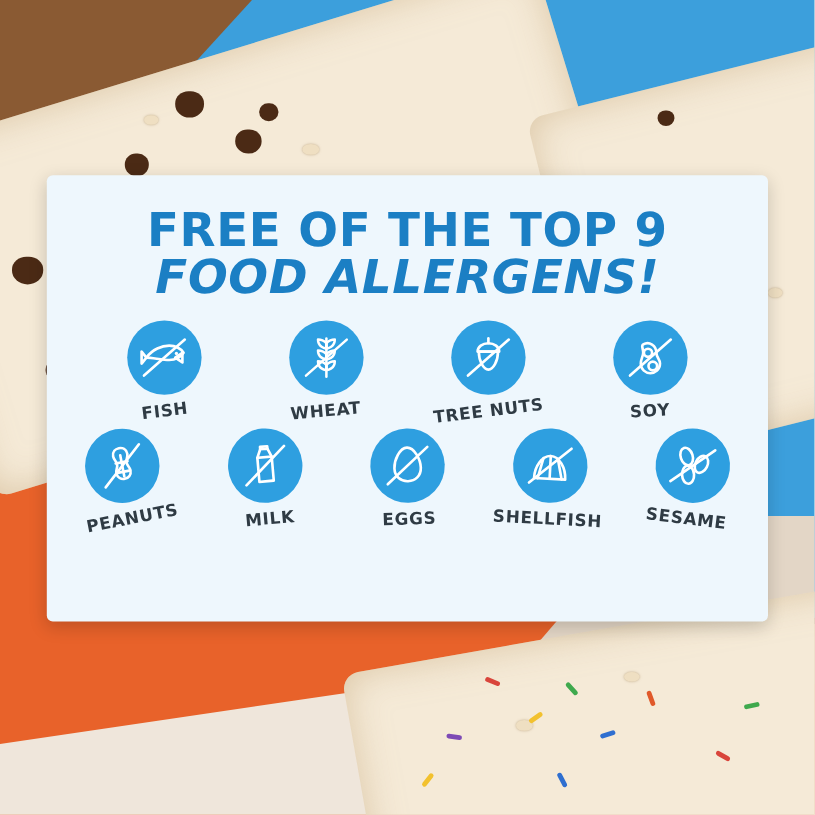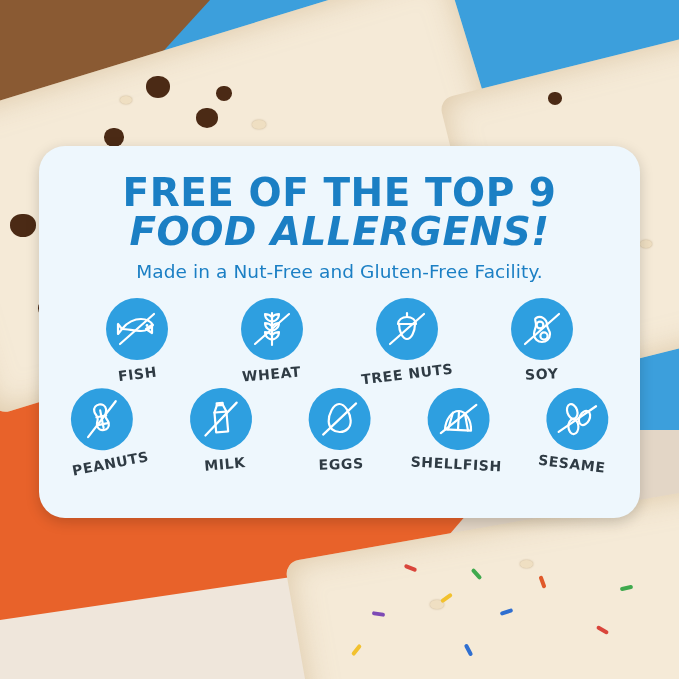--- a/index.html
+++ b/index.html
@@ -90,21 +90,21 @@
     width: 13px; height: 4px;
     border-radius: 2px;
   }
 
   
   .panel {
     position: absolute;
     left: 39px; top: 146px;
     width: 601px; height: 372px;
     background: #eef7fd;
-    border-radius: 26px;
+    border-radius: 5px;
     box-shadow: 0 4px 14px rgba(0,0,0,.18);
     text-align: center;
   }
 
   .headline {
     margin: 0;
     padding-top: 27px;
     color: #1b7fc4;
     font-family: "DejaVu Sans", sans-serif;
     font-weight: bold;
@@ -214,21 +214,20 @@
     <div class="sprinkle" style="left:462px;top:648px;background:#2f6fd0;transform:rotate(62deg);"></div>
   </div>
 
   <div class="panel">
 
     <h1 class="headline">
       <span>FREE OF THE TOP 9</span>
       <span class="line2">FOOD ALLERGENS!</span>
     </h1>
 
-    <p class="subhead">Made in a Nut-Free and Gluten-Free Facility.</p>
 
     <div class="rows">
 
       <div class="row row1">
 
         <div class="allergen a-fish">
           <div class="disc">
             <svg width="62" height="62" viewBox="0 0 62 62" aria-hidden="true">
               <g fill="none" stroke="#ffffff" stroke-width="2.2" stroke-linecap="round" stroke-linejoin="round">
                 <path d="M16 31c5-7 13-10 19-10 6 0 10 3 12 6-2 3-6 6-12 6-6 0-14-2-19-2z"></path>

